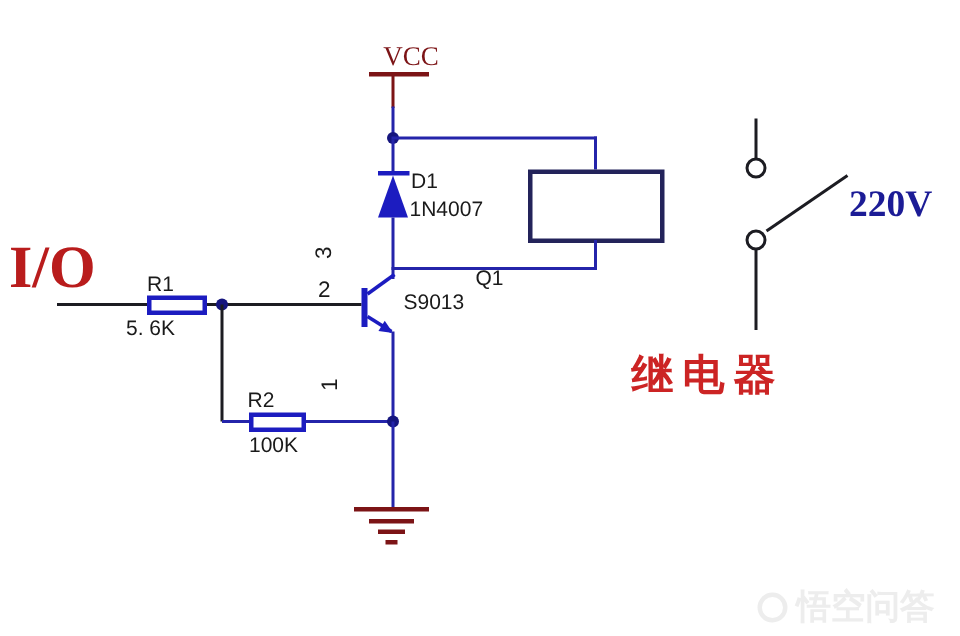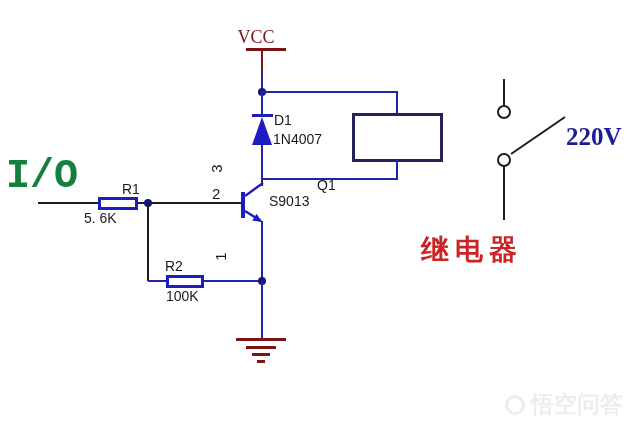--- a/index.html
+++ b/index.html
@@ -20,54 +20,54 @@
   .cathode{position:absolute;background:#1c1cc0;}
   .tbar{position:absolute;background:#1c1cc0;}
   .circle{position:absolute;width:14px;height:14px;border:2px solid #1c1c22;border-radius:50%;
     background:#fff;box-sizing:border-box;}
   
   .lbl{position:absolute;color:#1a1a1a;font-size:14px;line-height:1.1;white-space:nowrap;}
   .pin{position:absolute;color:#1a1a1a;font-size:15px;white-space:nowrap;}
   .pin.rot{transform:rotate(-90deg);}
   .power{position:absolute;color:#7c1416;font-family:"Liberation Serif",serif;
     font-size:18px;text-align:center;white-space:nowrap;}
-  .io{position:absolute;color:#15803d;font-family:Liberation Mono, monospace;
+  .io{position:absolute;color:#b91c1c;font-family:Liberation Serif, serif;
     font-weight:bold;font-size:40px;white-space:nowrap;}
   .v220{position:absolute;color:#1c1c96;font-family:"Liberation Serif",serif;
     font-weight:bold;font-size:25px;white-space:nowrap;}
   .relay-name{position:absolute;color:#cc2424;font-family:Liberation Mono, monospace;
     font-weight:bold;font-size:28px;letter-spacing:6px;white-space:nowrap;}
   .watermark{position:absolute;left:505px;top:389px;display:flex;align-items:center;gap:6px;
     color:#ededed;font-size:23px;font-weight:bold;white-space:nowrap;}
   .wm-ring{width:20px;height:20px;border:3px solid #ededed;border-radius:50%;box-sizing:border-box;}
   svg{position:absolute;overflow:visible;}
 </style>
 </head>
 <body>
 
 <div class="canvas">
 
   <div class="io" style="left:6px;top:154px;">I/O</div>
   <div class="wire black" style="left:38px;top:202px;width:60px;height:2px;"></div>
 
-  <div class="lbl" style="left:98px;top:182px;margin-left:24px;">R1</div>
+  <div class="lbl" style="left:98px;top:182px;">R1</div>
   <div class="res" style="left:98px;top:197px;width:40px;height:13px;"></div>
   <div class="lbl" style="left:84px;top:211px;">5. 6K</div>
   <div class="wire black" style="left:138px;top:202px;width:103px;height:2px;"></div>
   <div class="dot" style="left:144px;top:199px;"></div>
 
   <div class="wire black" style="left:147px;top:203px;width:2px;height:78px;"></div>
   <div class="wire" style="left:148px;top:280px;width:18px;height:2px;"></div>
 
   <div class="lbl" style="left:165px;top:259px;">R2</div>
   <div class="res" style="left:166px;top:275px;width:38px;height:13px;"></div>
   <div class="lbl" style="left:166px;top:289px;">100K</div>
   <div class="wire" style="left:204px;top:280px;width:59px;height:2px;"></div>
 
-  <div class="power" style="left:232px;top:27px;width:48px;">VCC</div>
+  <div class="power" style="left:250px;top:27px;width:48px;">VCC</div>
   <div class="wire maroon" style="left:246px;top:48px;width:40px;height:3px;"></div>
   <div class="wire maroon" style="left:261px;top:50px;width:2px;height:22px;"></div>
   <div class="wire" style="left:261px;top:71px;width:2px;height:22px;"></div>
   <div class="dot" style="left:258px;top:88px;"></div>
   <div class="wire" style="left:261px;top:91px;width:137px;height:2px;"></div>
 
   <div class="wire" style="left:261px;top:93px;width:2px;height:22px;"></div>
   <div class="cathode" style="left:252px;top:114px;width:21px;height:3px;"></div>
   <div class="diode-tri" style="left:252px;top:117px;"></div>
   <div class="wire" style="left:261px;top:145px;width:2px;height:35px;"></div>

